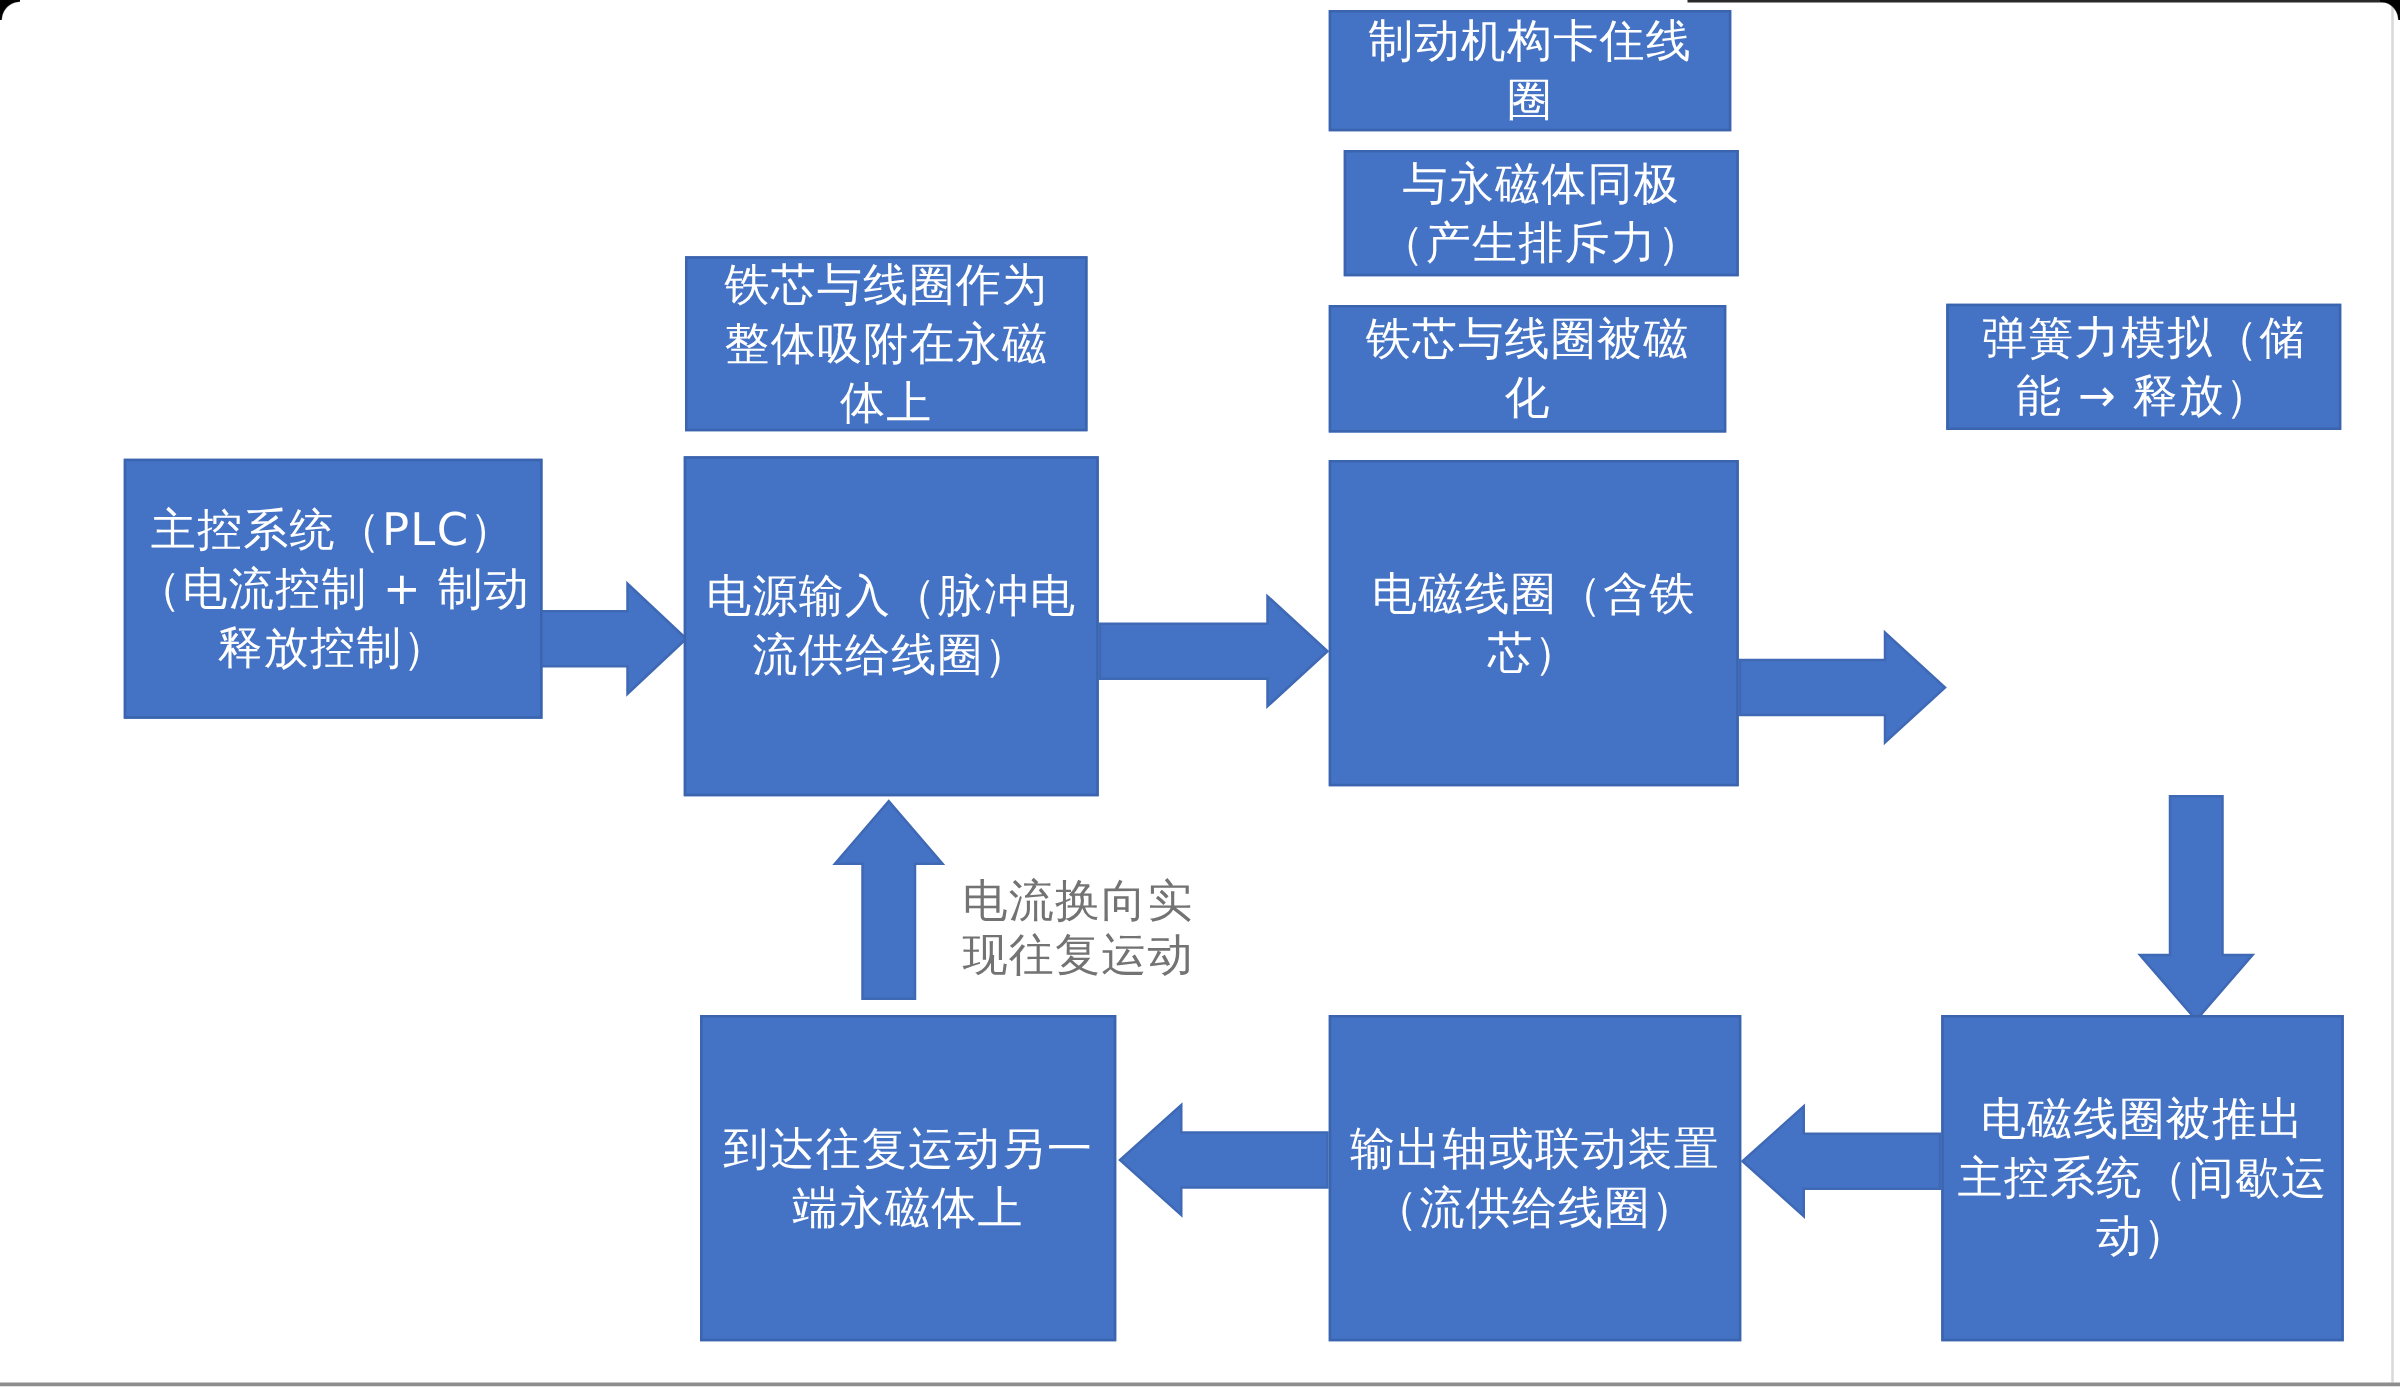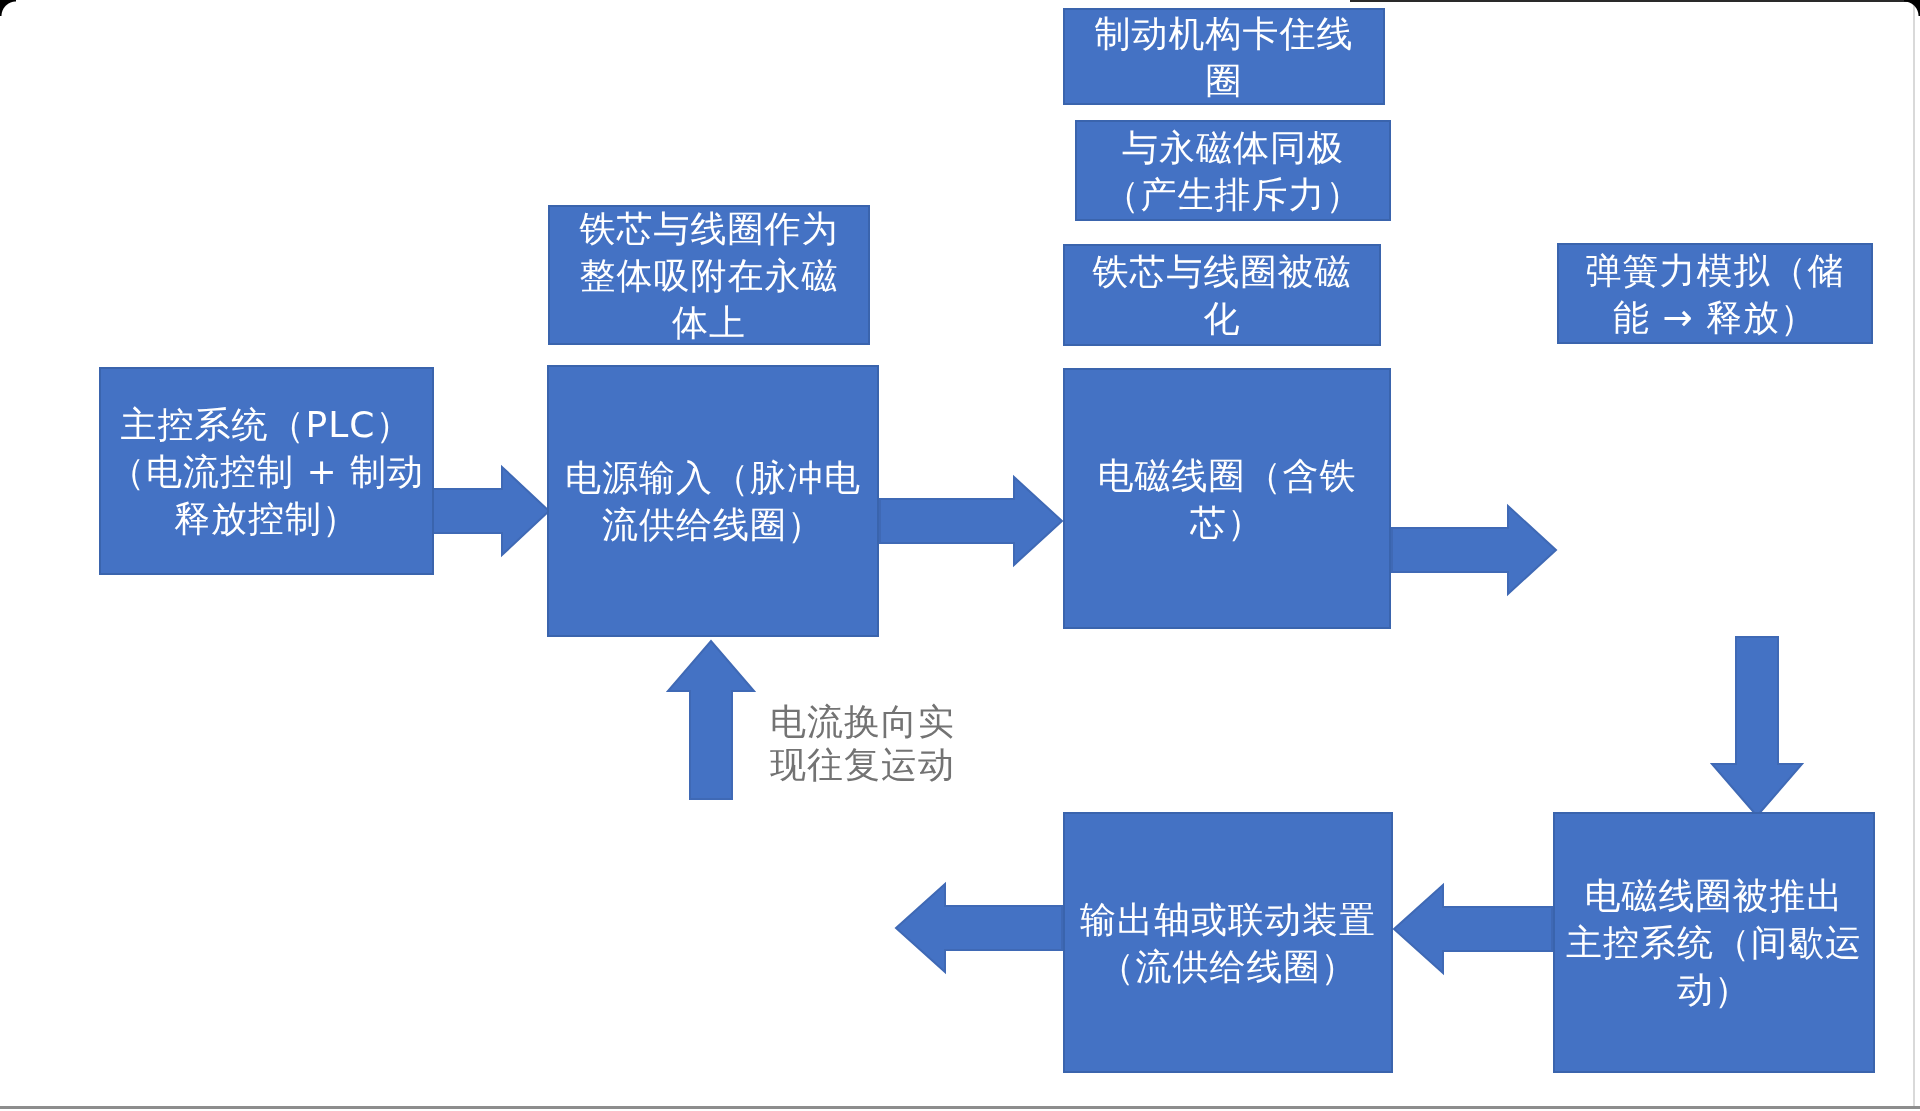--- a/index.html
+++ b/index.html
@@ -138,20 +138,24 @@
   </div>
   <div class="node" id="n-pushed-out">
     <span>电磁线圈被推出
 主控系统（间歇运
 动）</span>
   </div>
   <div class="node" id="n-output-shaft">
     <span>输出轴或联动装置
 （流供给线圈）</span>
   </div>
+  <div class="node" id="n-other-end">
+    <span>到达往复运动另一
+端永磁体上</span>
+  </div>
 
   <div class="annotation">电流换向实
 现往复运动</div>
 
   <div class="top-edge-line"></div>
   <div class="right-edge-line"></div>
   <div class="bottom-bar"></div>
   <div class="corner tl"></div>
   <div class="corner tr"></div>
 

